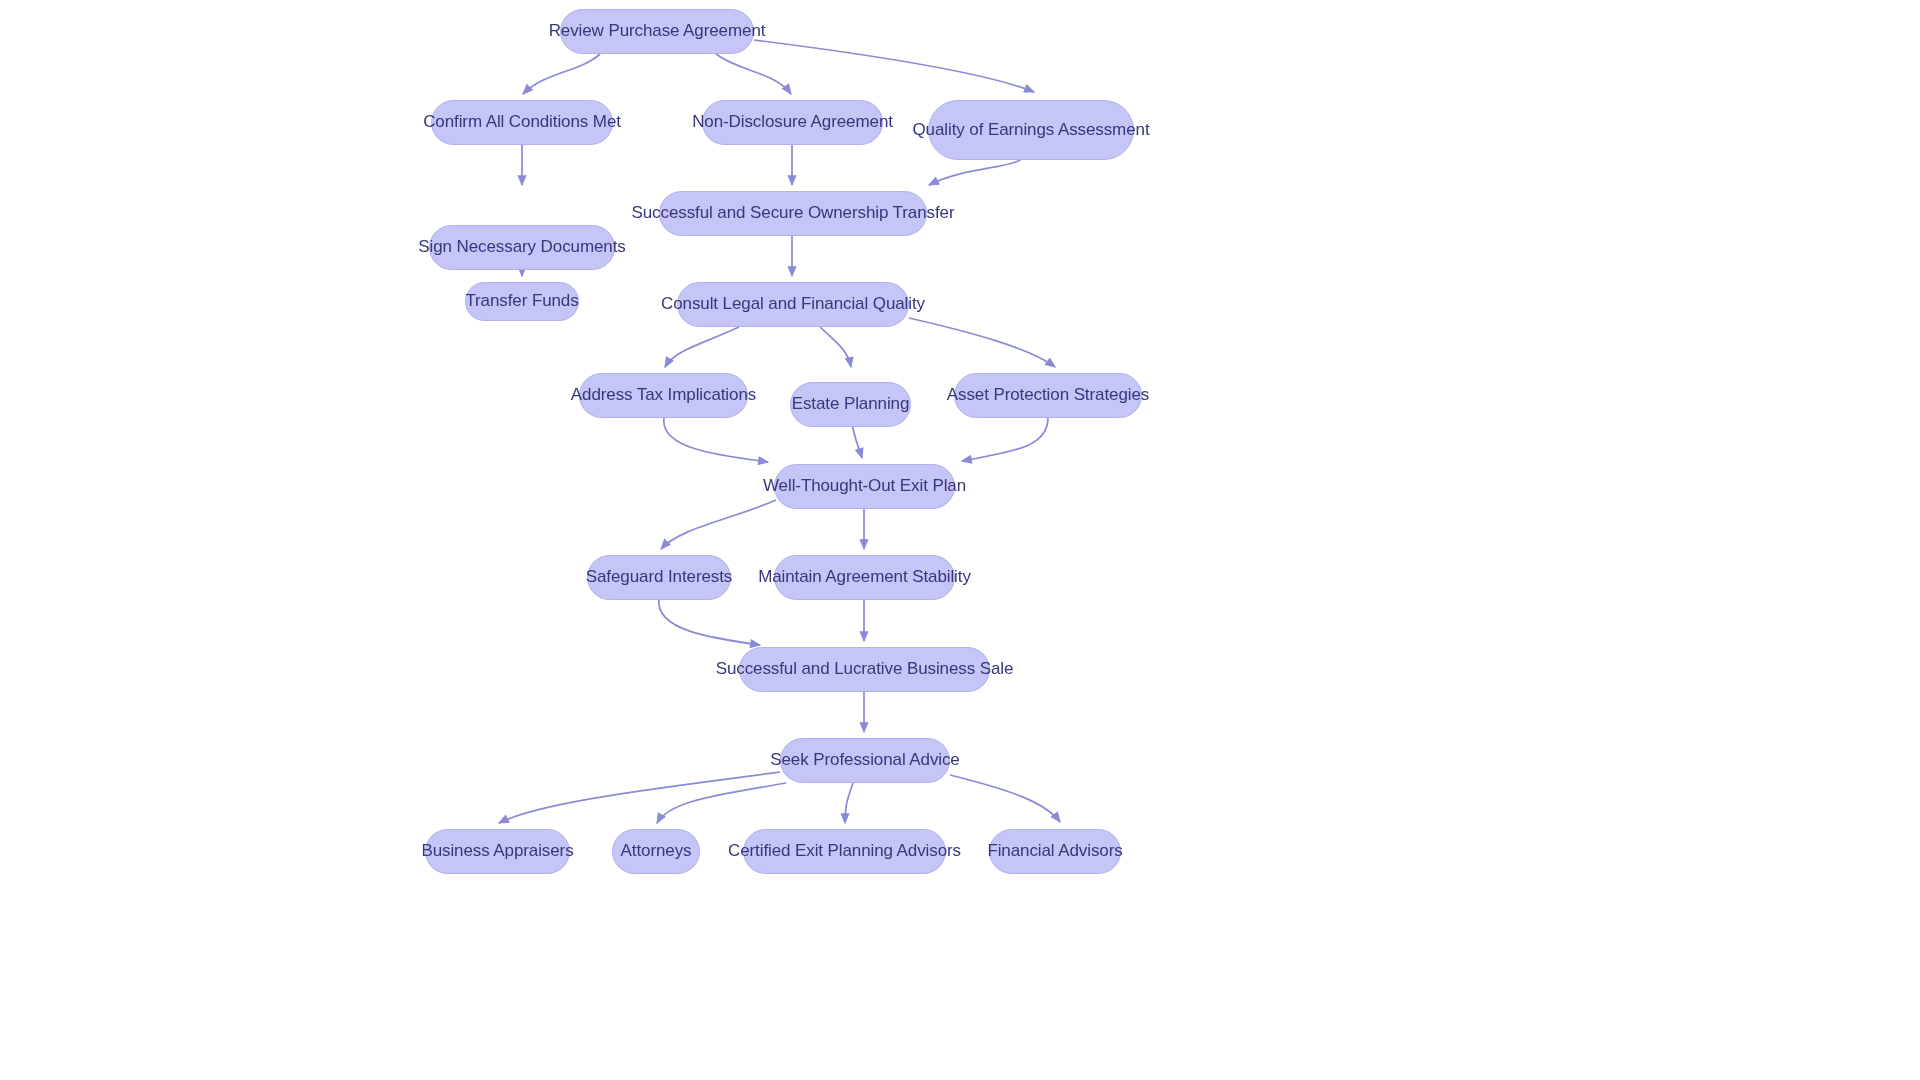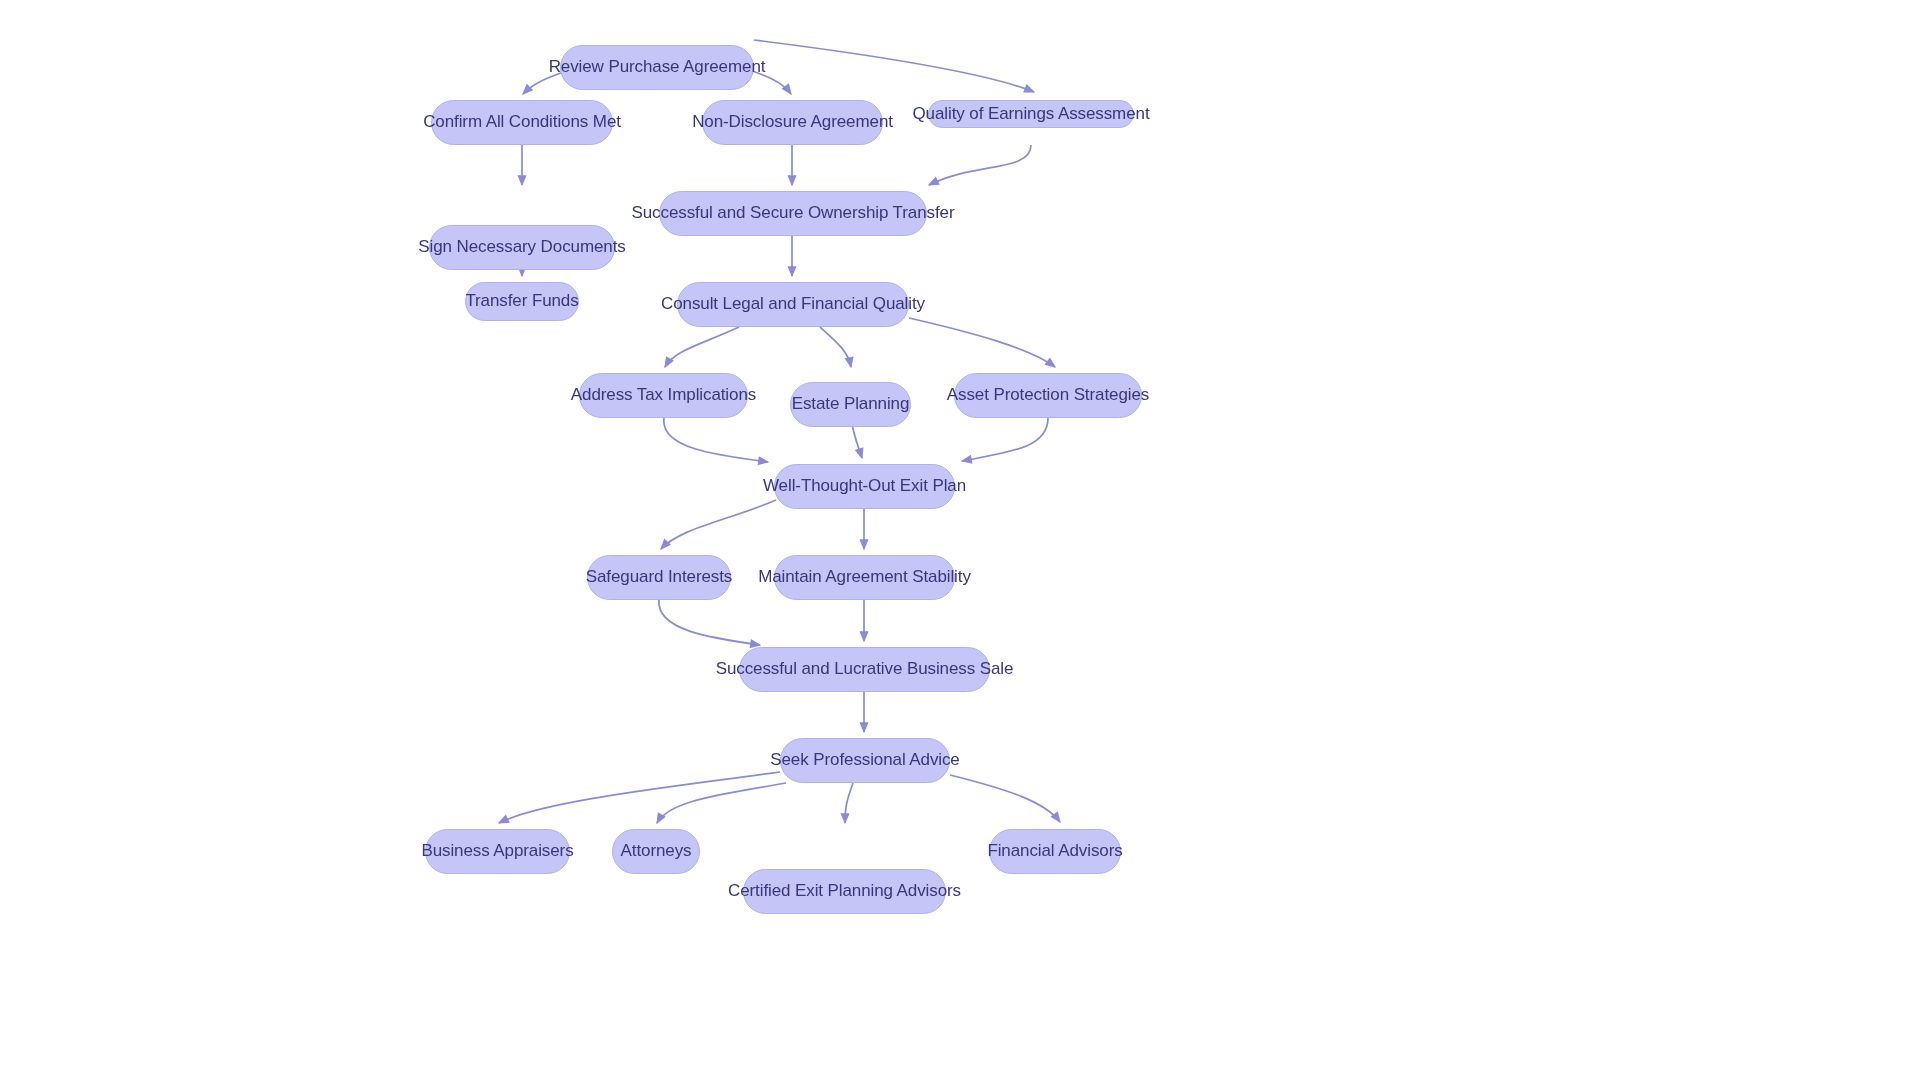--- a/index.html
+++ b/index.html
@@ -81,30 +81,30 @@
         <path d="M 864,600 L 864,641" fill="none" stroke="#8a8ad6" stroke-width="1.7" marker-end="url(#arrowhead)"></path>
         <path d="M 864,692 L 864,732" fill="none" stroke="#8a8ad6" stroke-width="1.7" marker-end="url(#arrowhead)"></path>
         <path d="M 780,772 C 680,786 545,800 499,823" fill="none" stroke="#8a8ad6" stroke-width="1.7" marker-end="url(#arrowhead)"></path>
         <path d="M 786,783 C 720,795 670,800 657,823" fill="none" stroke="#8a8ad6" stroke-width="1.7" marker-end="url(#arrowhead)"></path>
         <path d="M 853,783 C 847,800 845,806 845,823" fill="none" stroke="#8a8ad6" stroke-width="1.7" marker-end="url(#arrowhead)"></path>
         <path d="M 950,775 C 1010,790 1045,802 1060,822" fill="none" stroke="#8a8ad6" stroke-width="1.7" marker-end="url(#arrowhead)"></path>
       </g>
   </svg>
 
   <div id="nodes-group">
-      <div class="flow-node" style="left: 560px; top: 9px; width: 194px; height: 45px; margin-top: 36px;">
+      <div class="flow-node" style="left: 560px; top: 9px; width: 194px; height: 45px;">
         <span class="node-label">Review Purchase Agreement</span>
       </div>
       <div class="flow-node" style="left: 431px; top: 100px; width: 182px; height: 45px;">
         <span class="node-label">Confirm All Conditions Met</span>
       </div>
       <div class="flow-node" style="left: 702px; top: 100px; width: 181px; height: 45px; align-items: center;">
         <span class="node-label">Non-Disclosure Agreement</span>
       </div>
-      <div class="flow-node" style="left: 928px; top: 100px; width: 206px; height: 28px;">
+      <div class="flow-node" style="left: 928px; top: 100px; width: 206px; height: 60px;">
         <span class="node-label">Quality of Earnings Assessment</span>
       </div>
       <div class="flow-node" style="left: 429px; top: 191px; width: 186px; height: 45px; margin-top: 34px;">
         <span class="node-label">Sign Necessary Documents</span>
       </div>
       <div class="flow-node" style="left: 659px; top: 191px; width: 268px; height: 45px;">
         <span class="node-label">Successful and Secure Ownership Transfer</span>
       </div>
       <div class="flow-node" style="left: 465px; top: 282px; width: 114px; height: 39px;">
         <span class="node-label">Transfer Funds</span>
@@ -135,21 +135,21 @@
       </div>
       <div class="flow-node" style="left: 780px; top: 738px; width: 170px; height: 45px;">
         <span class="node-label">Seek Professional Advice</span>
       </div>
       <div class="flow-node" style="left: 425px; top: 829px; width: 145px; height: 45px; text-align: right;">
         <span class="node-label">Business Appraisers</span>
       </div>
       <div class="flow-node" style="left: 612px; top: 829px; width: 88px; height: 45px;">
         <span class="node-label">Attorneys</span>
       </div>
-      <div class="flow-node" style="left: 743px; top: 829px; width: 203px; height: 45px; margin-top: 40px;">
+      <div class="flow-node" style="left: 743px; top: 829px; width: 203px; height: 45px;">
         <span class="node-label">Certified Exit Planning Advisors</span>
       </div>
       <div class="flow-node" style="left: 989px; top: 829px; width: 132px; height: 45px;">
         <span class="node-label">Financial Advisors</span>
       </div>
     </div>
 
 </div>
 
 </body></html>

